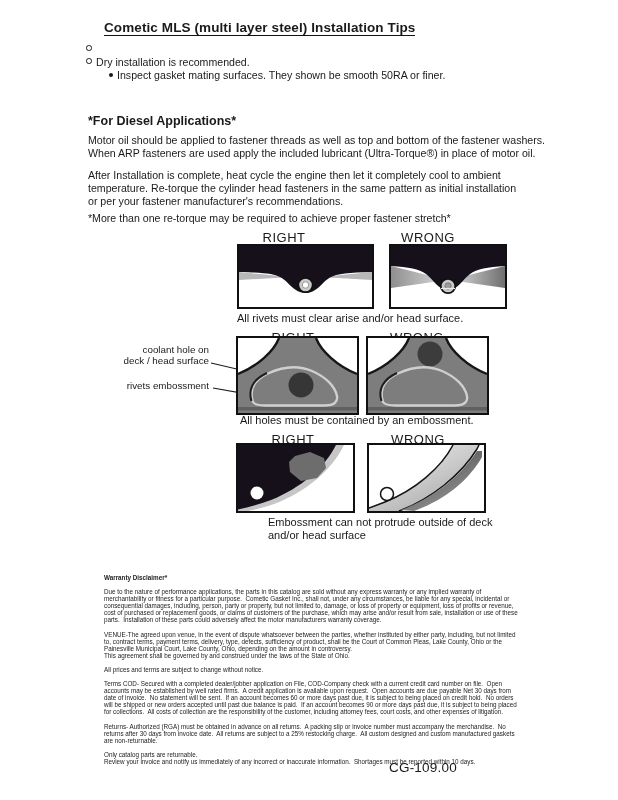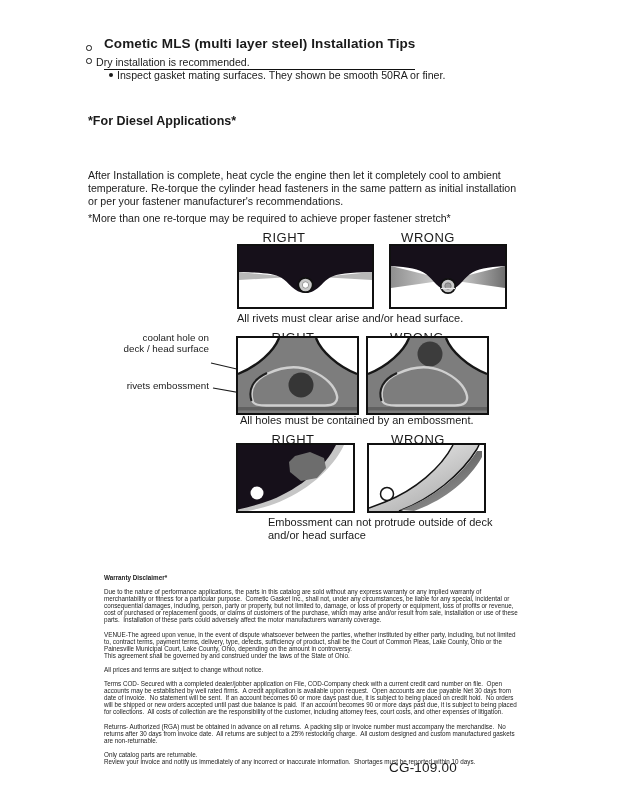--- a/index.html
+++ b/index.html
@@ -1,20 +1,20 @@
 <!DOCTYPE html>
 <html><head>
 <meta charset="utf-8">
 <style>
   html,body{margin:0;padding:0;background:#ffffff;}
   .page{position:relative;width:618px;height:800px;background:#ffffff;overflow:hidden;
         font-family:"Liberation Sans",sans-serif;color:#1a1a1a;}
 
-  .title{position:absolute;left:104px;top:36px;font-size:13.5px;font-weight:bold;
-         letter-spacing:.1px;border-bottom:1.7px solid #111;padding-bottom:18px;white-space:nowrap;}
+  .title{position:absolute;left:104px;top:20px;font-size:13.5px;font-weight:bold;
+         letter-spacing:.1px;border-bottom:1.7px solid #111;padding-bottom:0;white-space:nowrap;}
 
   .bullets{position:absolute;left:86px;top:43px;font-size:10.6px;line-height:13px;}
   .brow{white-space:nowrap;}
   .sub{margin-left:23px;}
   .ring{display:inline-block;width:3.5px;height:3.5px;border:1px solid #1a1a1a;border-radius:50%;
         margin-right:4.5px;vertical-align:2.5px;}
   .disc{display:inline-block;width:4px;height:4px;background:#1a1a1a;border-radius:50%;
         margin-right:4px;vertical-align:2px;}
 
   .h2{position:absolute;left:88px;top:114px;font-size:12.5px;font-weight:bold;}
@@ -45,20 +45,22 @@
 
   <div class="title">Cometic MLS (multi layer steel) Installation Tips</div>
 
   <div class="bullets">
     <div class="brow"><span class="ring"></span></div>
     <div class="brow"><span class="ring"></span><span>Dry installation is recommended.</span></div>
     <div class="brow sub"><span class="disc"></span><span>Inspect gasket mating surfaces.  They shown be smooth 50RA or finer.</span></div>
   </div>
 
   <div class="h2">*For Diesel Applications*</div>
+  <div class="para p-oil">Motor oil should be applied to fastener threads as well as top and bottom of the fastener washers.
+When ARP fasteners are used apply the included lubricant (Ultra-Torque®) in place of motor oil.</div>
   <div class="para p-heat">After Installation is complete, heat cycle the engine then let it completely cool to ambient
 temperature. Re-torque the cylinder head fasteners in the same pattern as initial installation
 or per your fastener manufacturer's recommendations.</div>
   <div class="para p-note">*More than one re-torque may be required to achieve proper fastener stretch*</div>
 
   <div class="dlabel" style="left:284px;top:230px;">RIGHT</div>
   <div class="dlabel" style="left:428px;top:230px;">WRONG</div>
 
   <div class="dbox" style="left:237px;top:244px;width:133px;height:61px;">
     <svg viewBox="0 0 133 61" preserveAspectRatio="none">
@@ -90,21 +92,21 @@
       <circle cx="57" cy="40" r="3.2" fill="#9b9b9b" stroke="#6a6a6a" stroke-width="0.7"></circle>
       <line x1="50" y1="42.5" x2="64" y2="42.5" stroke="#e9e9e9" stroke-width="1.3"></line>
     </svg>
   </div>
 
   <div class="cap" style="left:237px;top:312px;">All rivets must clear arise and/or head surface.</div>
 
   <div class="dlabel" style="left:293px;top:330px;">RIGHT</div>
   <div class="dlabel" style="left:417px;top:330px;">WRONG</div>
 
-  <div class="ann" style="top:332px;">coolant hole on
+  <div class="ann" style="top:344px;">coolant hole on
 deck / head surface</div>
   <div class="ann" style="top:380px;">rivets embossment</div>
 
   <svg class="leads" viewBox="0 0 220 100">
     <line x1="111" y1="33" x2="197" y2="53" stroke="#1a1a1a" stroke-width="1.1"></line>
     <line x1="113" y1="58" x2="158" y2="66" stroke="#1a1a1a" stroke-width="1.1"></line>
   </svg>
 
   <div class="dbox" style="left:236px;top:336px;width:119px;height:75px;">
     <svg viewBox="0 0 119 75" preserveAspectRatio="none">

